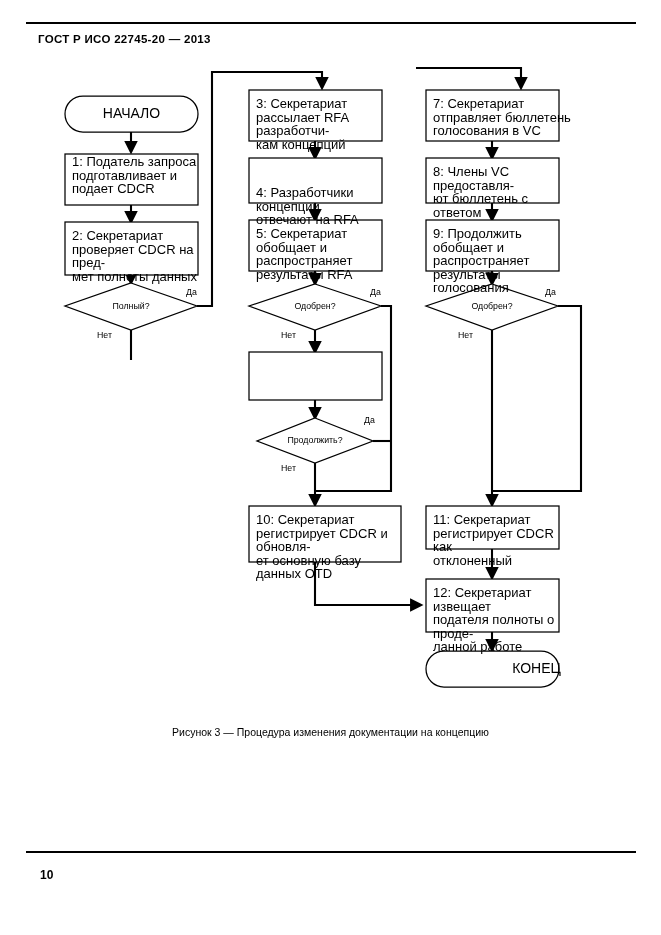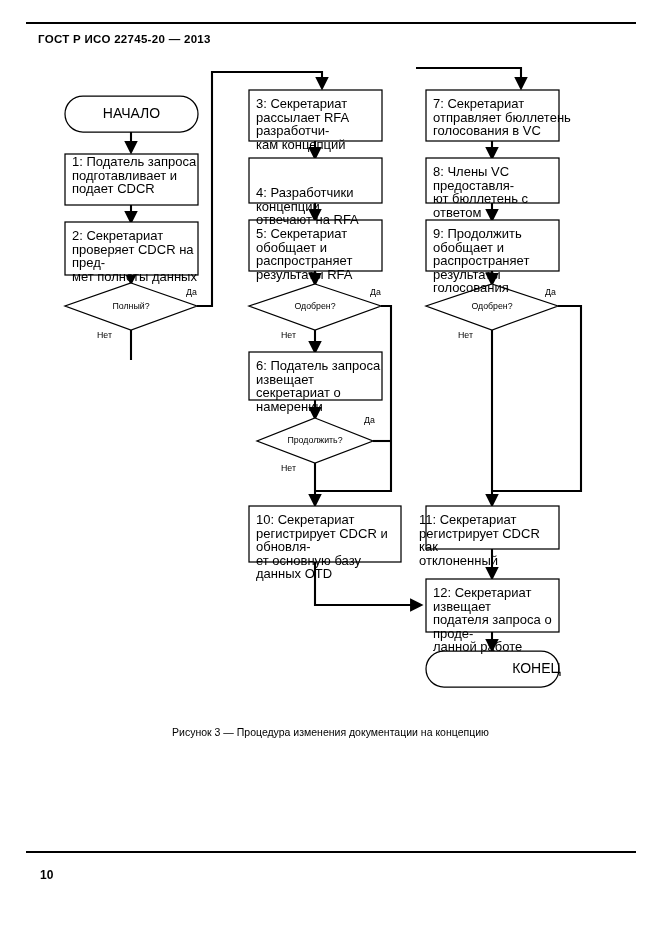--- a/index.html
+++ b/index.html
@@ -236,25 +236,20 @@
       </div>
 
     <div class="node-text box-label" style="left:249px; top:220px; width:133px; height:51px;">
         <div>5: Секретариат</div>
         <div>обобщает и распространяет</div>
         <div>результаты RFA</div>
       </div>
 
     <div class="node-text diamond-label" style="left:249px; top:284px; width:132px; height:46px;">Одобрен?</div>
 
-    <div class="node-text box-label" style="left:249px; top:352px; width:133px; height:48px;">
-        <div>6: Податель запроса</div>
-        <div>извещает секретариат о</div>
-        <div>намерении</div>
-      </div>
 
     <div class="node-text diamond-label" style="left:257px; top:418px; width:116px; height:45px;">Продолжить?</div>
 
     <div class="node-text box-label" style="left:426px; top:90px;  width:157px; height:51px;">
         <div>7: Секретариат</div>
         <div>отправляет бюллетень</div>
         <div>голосования в VC</div>
       </div>
 
     <div class="node-text box-label" style="left:426px; top:158px; width:107px; height:45px;">
@@ -269,29 +264,29 @@
       </div>
 
     <div class="node-text diamond-label" style="left:426px; top:284px; width:132px; height:46px;">Одобрен?</div>
 
     <div class="node-text box-label" style="left:249px; top:506px; width:152px; height:60px;">
         <div>10: Секретариат</div>
         <div>регистрирует CDCR и обновля-</div>
         <div>ет основную базу данных OTD</div>
       </div>
 
-    <div class="node-text box-label" style="left:412px; top:506px; width:133px; height:56px;">
+    <div class="node-text box-label" style="left:426px; top:506px; width:133px; height:56px;">
         <div>11: Секретариат</div>
         <div>регистрирует CDCR как</div>
         <div>отклоненный</div>
       </div>
 
     <div class="node-text box-label" style="left:426px; top:579px; width:133px; height:44px;">
         <div>12: Секретариат извещает</div>
-        <div>подателя запроса о проде-</div>
+        <div>подателя полноты о проде-</div>
         <div>ланной работе</div>
       </div>
 
     <div class="node-text terminal-label" style="left:426px; top:651px; width:133px; height:36px;margin-left:44px;">КОНЕЦ</div>
 
     <div class="edge-label" style="left:186px; top:287px;">Да</div>
     <div class="edge-label" style="left:97px;  top:330px;">Нет</div>
 
     <div class="edge-label" style="left:370px; top:287px;">Да</div>
     <div class="edge-label" style="left:281px; top:330px;">Нет</div>

